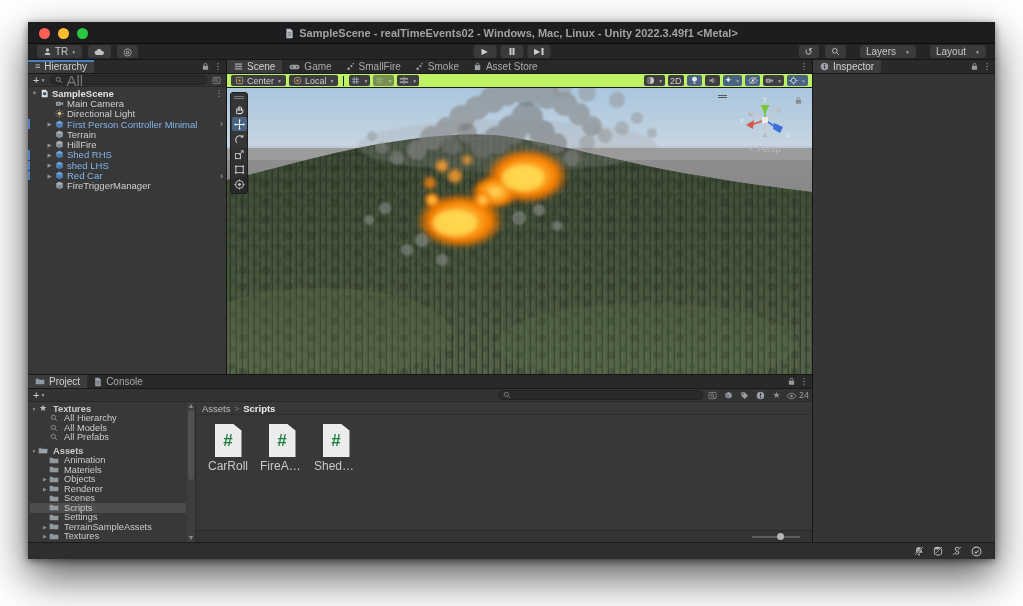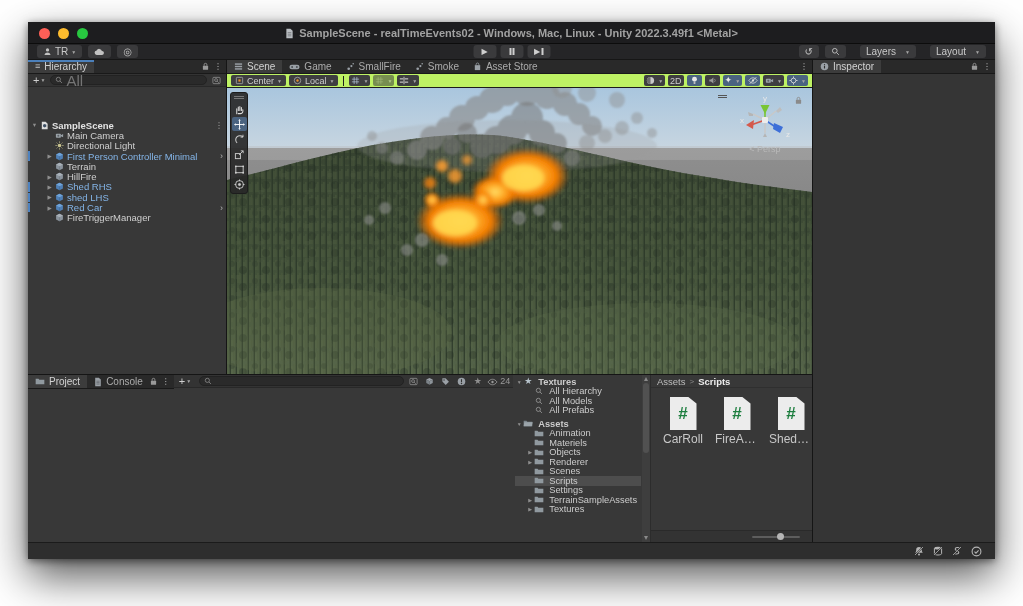--- a/index.html
+++ b/index.html
@@ -36,21 +36,21 @@
   .tab.active { background:#3c3c3c; color:#d2d2d2; }
   .tab.focused { box-shadow: inset 0 2px 0 #4c80ba; }
   .tab-right { margin-left:auto; display:flex; align-items:center; gap:5px; padding-right:4px; color:#9a9a9a; }
   .panel-toolbar { height:13px; background:#333333; border-bottom:1px solid #282828; display:flex; align-items:center; padding:0 3px; gap:3px; flex-shrink:0; }
   .plus-btn { display:inline-flex; align-items:center; gap:1px; color:#cfcfcf; font-size:11px; padding:0 2px; }
   .search-field { flex:1; height:10px; background:#2a2a2a; border:1px solid #222222; border-radius:5px; display:flex; align-items:center; padding:0 4px; gap:3px; min-width:0; }
   .search-field input { flex:1; min-width:0; background:transparent; border:0; outline:none; color:#bbbbbb; font-size:15px; font-family:"Liberation Sans",sans-serif; }
   .mini-btn { display:inline-flex; align-items:center; justify-content:center; width:13px; height:11px; }
   
   .hierarchy { width:199px; border-right:1px solid #151515; background:#383838; display:flex; flex-direction:column; }
-  .htree { flex:1; overflow:hidden; padding-top:1px;margin-top:32px; }
+  .htree { flex:1; overflow:hidden; padding-top:1px; }
   .hrow { height:10.3px; display:flex; align-items:center; position:relative; padding-right:3px; padding-left:2px; }
   .hrow[data-depth="1"] { padding-left:17px; }
   .hrow .expander { width:9px; flex-shrink:0; text-align:center; font-size:5.5px; color:#8f8f8f; }
   .obj-icon { width:10px; height:10px; display:inline-flex; align-items:center; justify-content:center; margin-right:3px; flex-shrink:0; }
   .hlabel { font-size:9.5px; color:#cfcfcf; white-space:nowrap; }
   .hrow.prefab .hlabel { color:#84b5e8; }
   .hrow.scene-row .hlabel { font-weight:bold; color:#e2e2e2; }
   .mod-bar { position:absolute; left:0; top:0.5px; bottom:0.5px; width:2px; background:#4f83c0; }
   .chevron { margin-left:auto; color:#b5b5b5; font-size:9px; }
   .row-kebab { margin-left:auto; color:#b0b0b0; font-size:8px; }
@@ -70,21 +70,21 @@
   .ts-btn { width:15px; height:14px; display:flex; align-items:center; justify-content:center; border-radius:2px; }
   .ts-btn.selected { background:#4a6380; }
   .gizmo-wrap { position:absolute; right:14px; top:4px; width:66px; text-align:center; }
   .gizmo-grip { position:absolute; left:-14px; top:3px; width:9px; height:3px; border-top:1px solid #555; border-bottom:1px solid #555; }
   .gizmo-lock { position:absolute; right:-4px; top:4px; }
   .persp-label { font-size:9px; color:#b9b9b9; margin-top:-2px; }
   
   .inspector { width:183px; border-left:1px solid #151515; display:flex; flex-direction:column; background:#353535; }
   .inspector-body { flex:1; background:#353535; }
   
-  .project { height:168px; background:#383838; border-top:1px solid #151515; display:flex; }
+  .project { height:168px; background:#383838; border-top:1px solid #151515; display:flex; flex-direction:column; }
   .proj-body { flex:1; display:flex; overflow:hidden; }
   .ptree { width:168px; position:relative; border-right:1px solid #2c2c2c; overflow:hidden; padding:2px 9px 0 2px; }
   .prow { height:9.5px; display:flex; align-items:center; font-size:9.3px; color:#cccccc; white-space:nowrap; }
   .prow .expander { width:8px; flex-shrink:0; text-align:center; font-size:5px; color:#8f8f8f; }
   .prow[data-depth="1"] { padding-left:11px; }
   .prow.sel { background:#4d4d4d; }
   .prow.hdr .plabel { font-weight:bold; }
   .plabel { margin-left:2px; }
   .tree-spacer { height:4px; }
   .vscroll { position:absolute; right:0; top:0; bottom:0; width:8px; background:#3e3e3e; }

